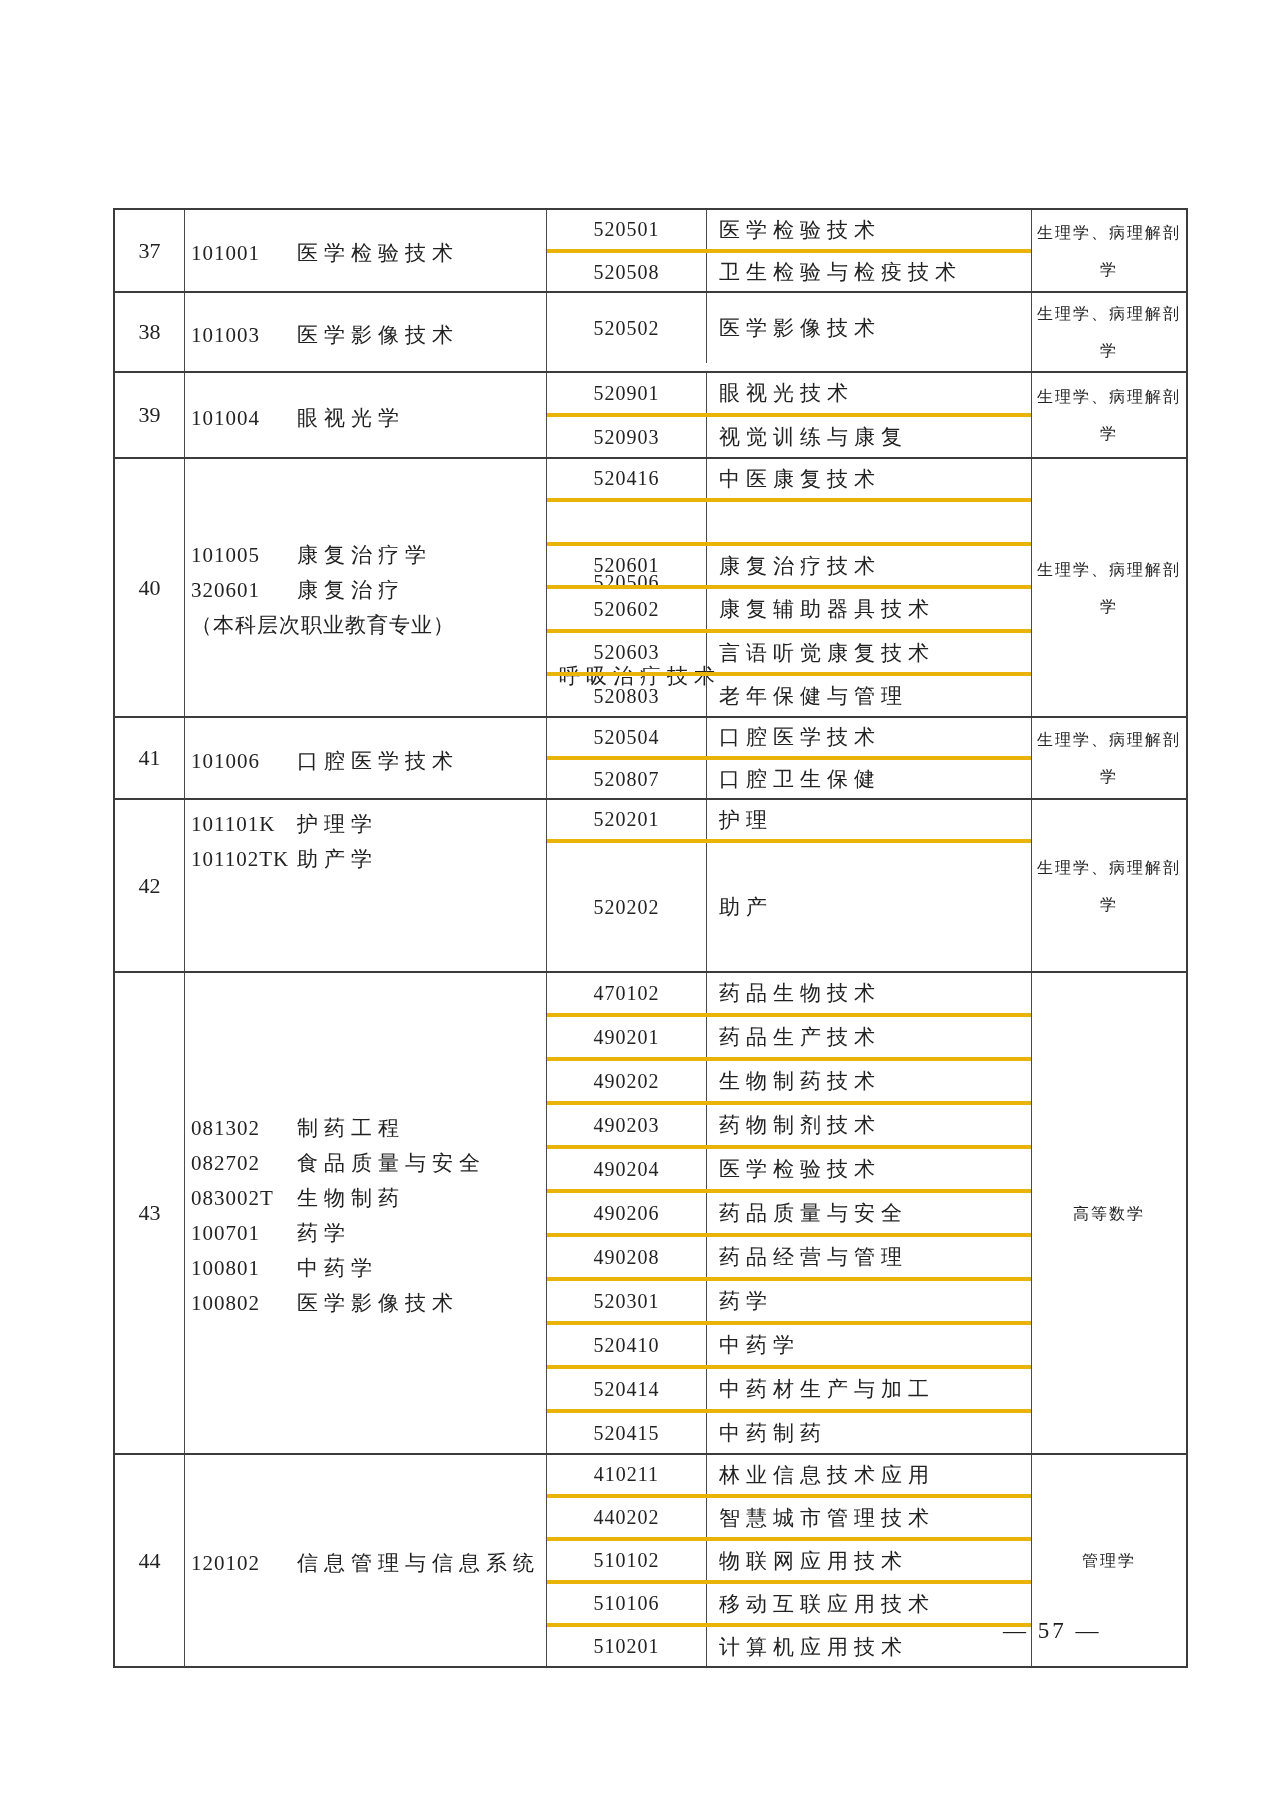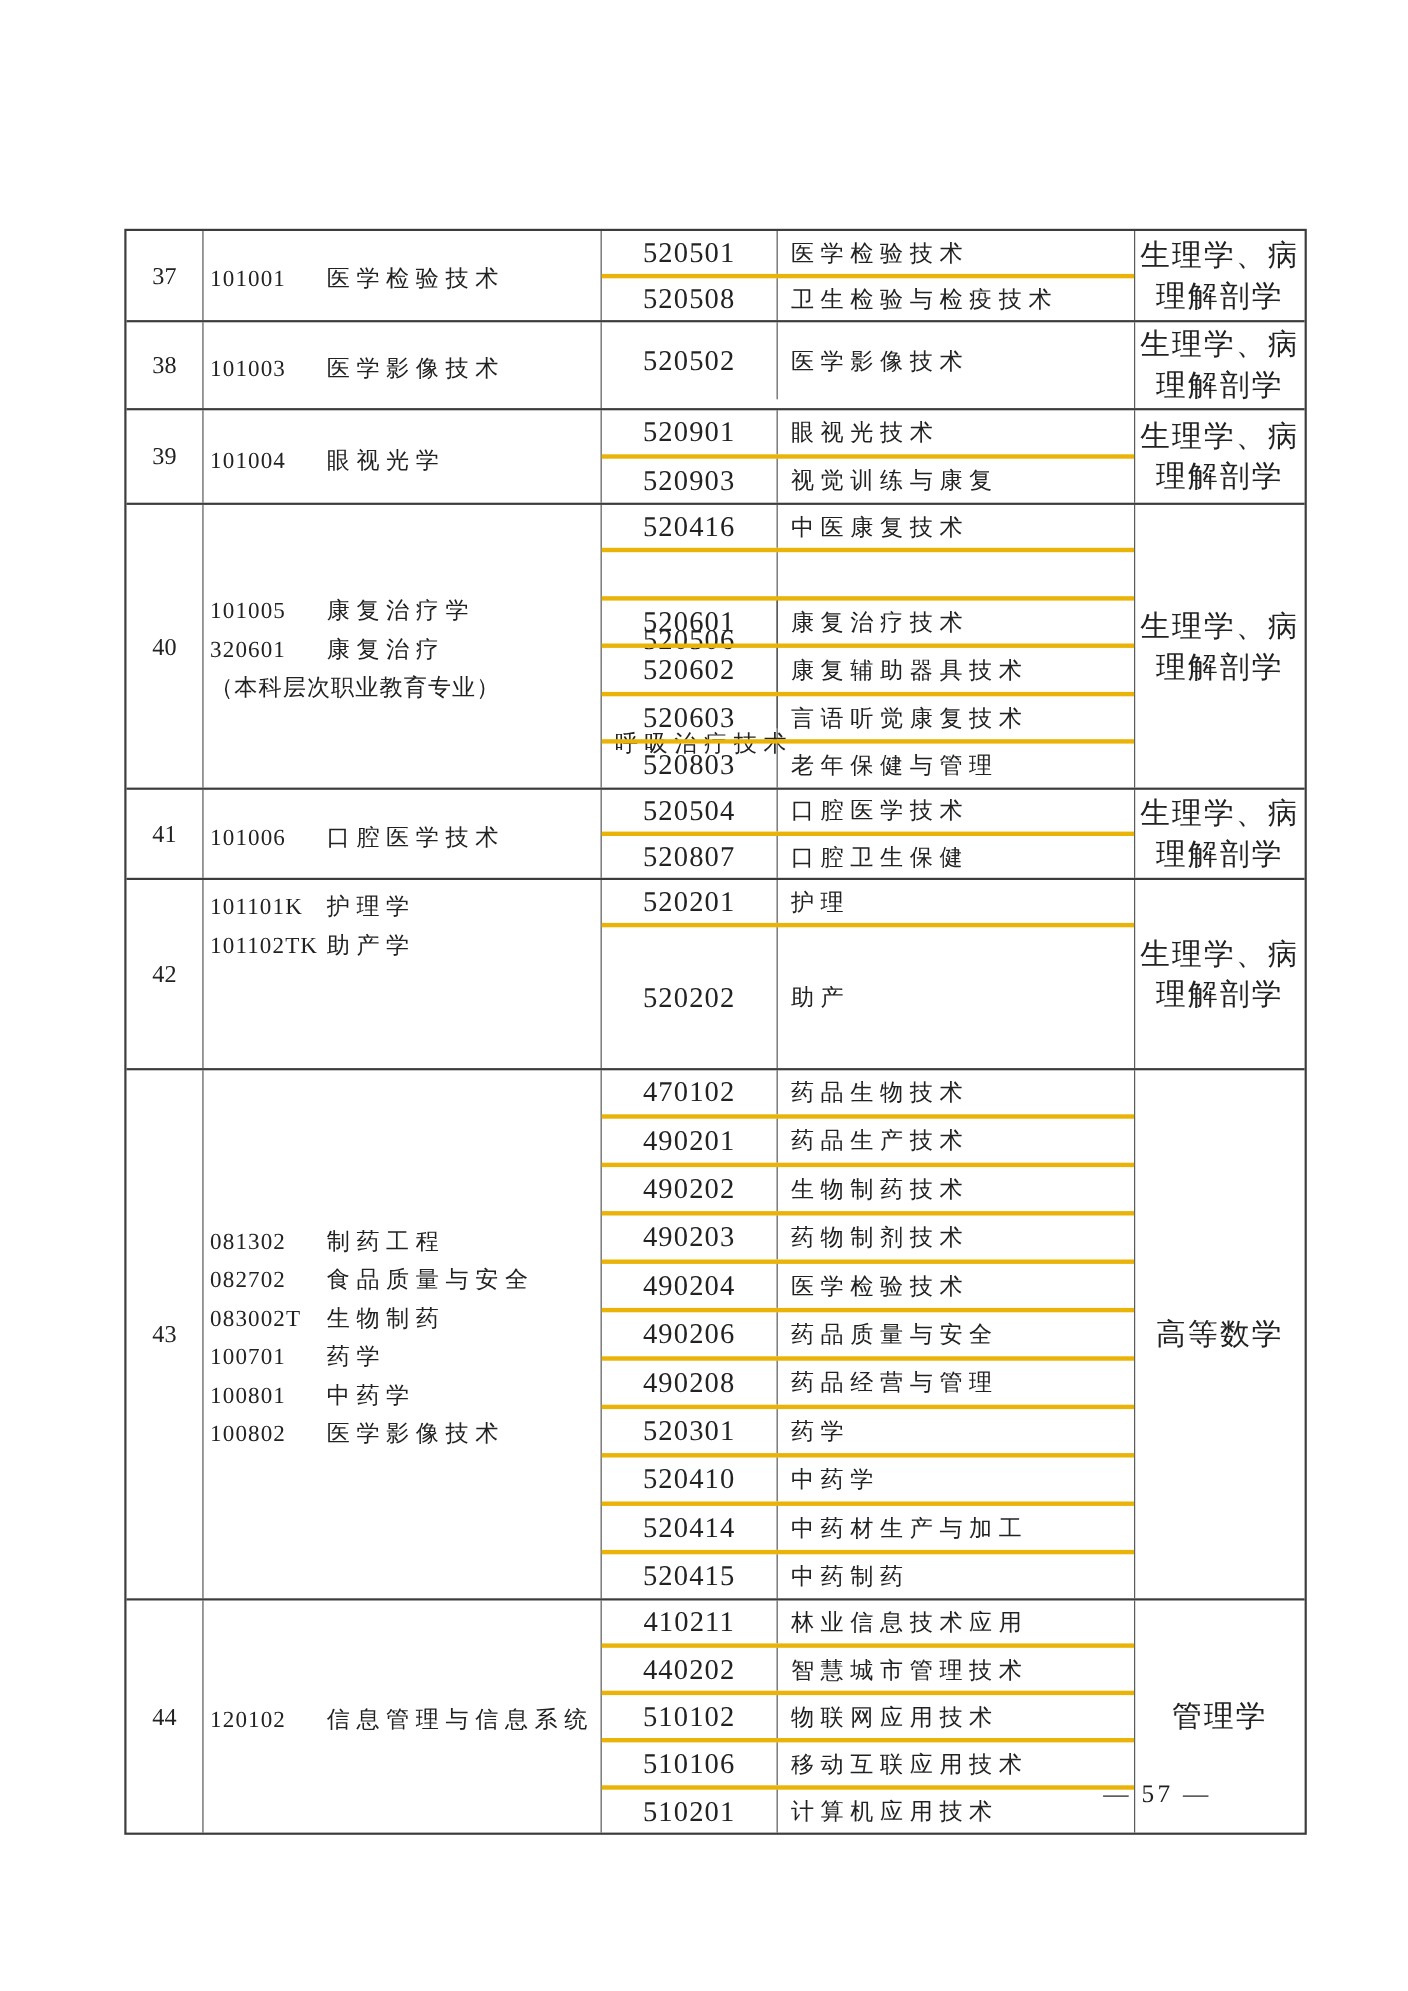--- a/index.html
+++ b/index.html
@@ -43,33 +43,33 @@
     width:484px;flex:0 0 484px;
     border-right:1px solid #4a4a4a;
     display:flex;flex-direction:column;
   }
   .subrow{display:flex;align-items:stretch;}
   .subrow + .subrow{border-top:4px solid #eab308;}
   .c-code{
     width:160px;flex:0 0 160px;
     border-right:1px solid #4a4a4a;
     display:flex;align-items:center;justify-content:center;
-    font-size:26px;letter-spacing:1px;
+    font-size:20px;letter-spacing:1px;
   }
   .c-vname{
     flex:1;
     display:flex;align-items:center;
     padding-left:12px;
     font-size:21px;letter-spacing:6px;
   }
   .c-subj{
     flex:1;
     display:flex;align-items:center;justify-content:center;
     text-align:center;
-    font-size:27px;letter-spacing:2px;line-height:37px;
+    font-size:16px;letter-spacing:2px;line-height:37px;
     padding:2px 4px;
   }
   .page-no{
     position:absolute;
     left:1003px;top:1618px;
     font-size:23px;letter-spacing:3px;
     color:#1d1d1d;
     white-space:nowrap;
   }
 </style>

